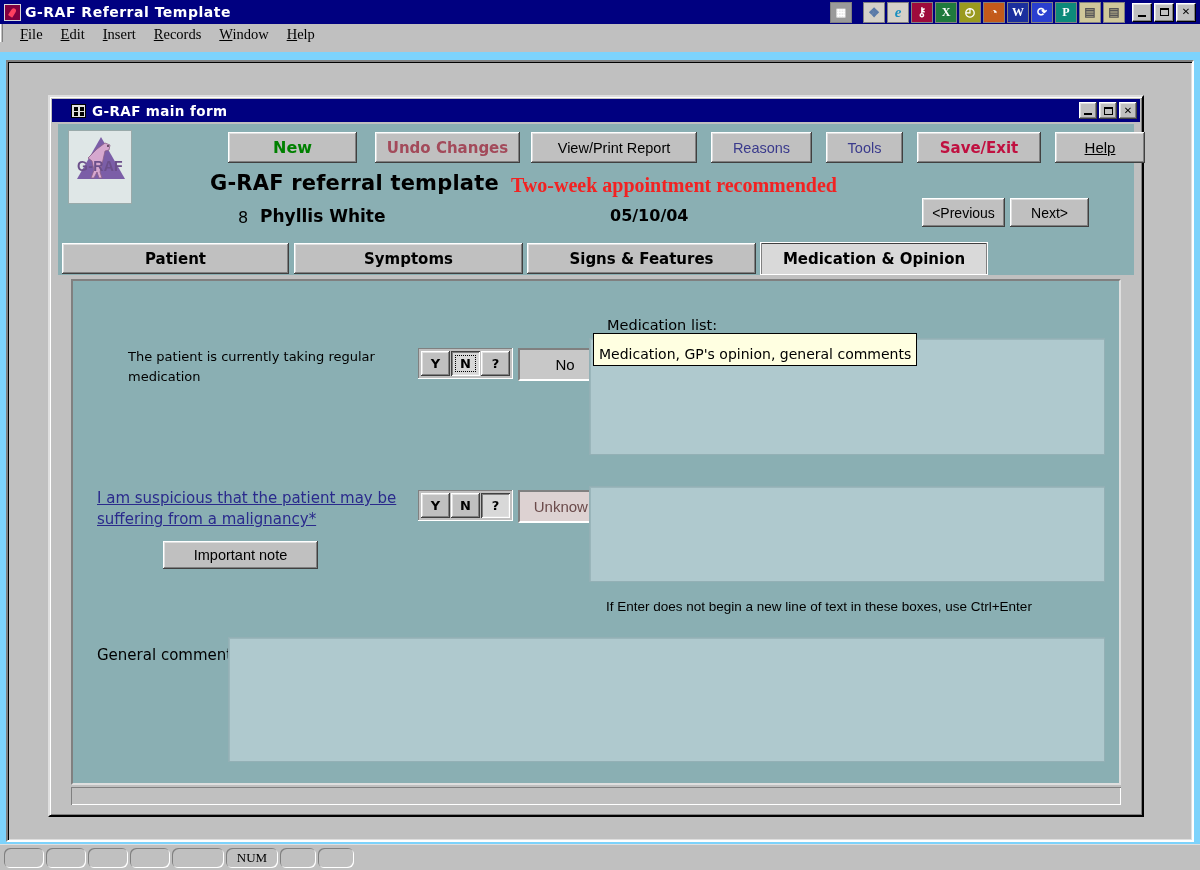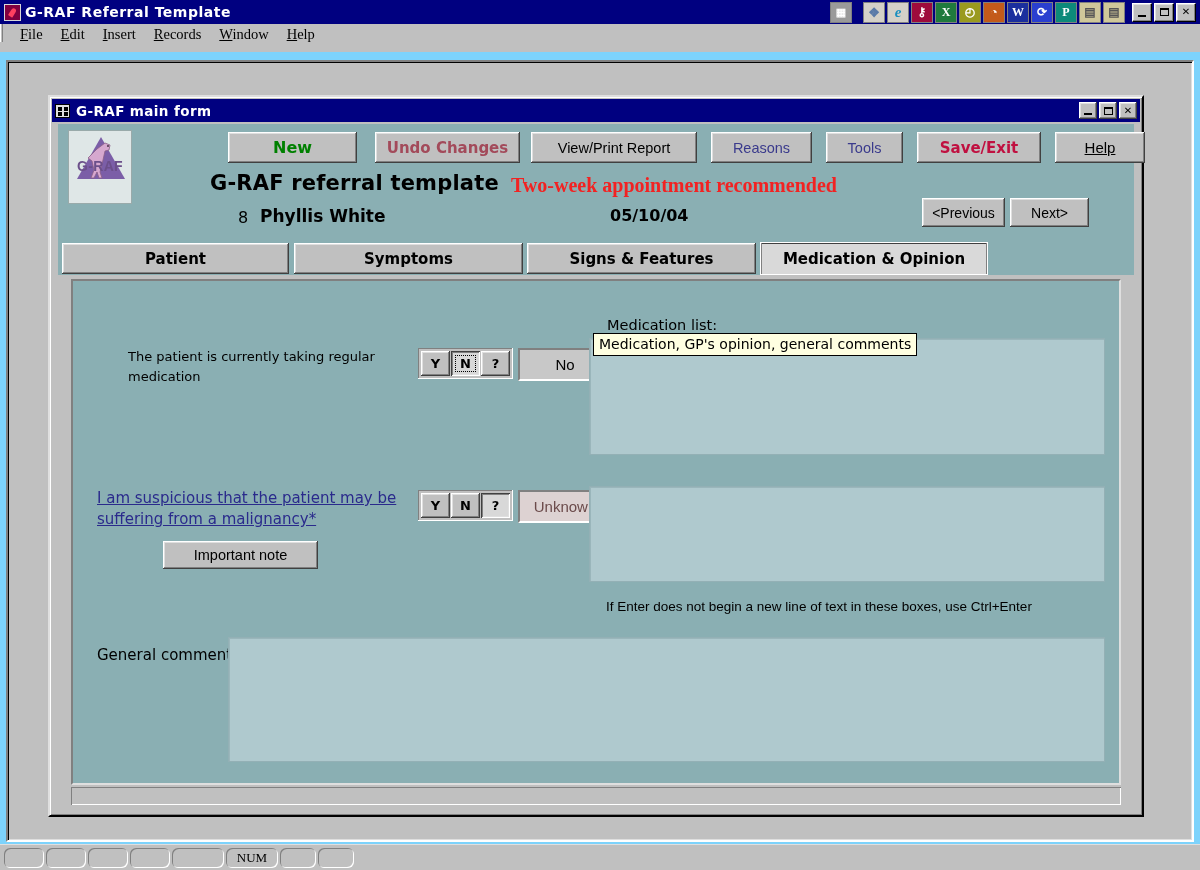--- a/index.html
+++ b/index.html
@@ -78,21 +78,21 @@
 
   
   .child {
     position:absolute; left:40px; top:33px; width:1096px; height:722px;
     background:#c0c0c0;
     border:2px solid; border-color:#dfdfdf #000 #000 #dfdfdf;
     box-shadow: inset 1px 1px 0 #fff, inset -1px -1px 0 #808080;
   }
   .child-title {
     height:23px; margin:2px; background:#000080; display:flex; align-items:center;
-    color:#fff; padding:0 1px 0 3px;
+    color:#fff; padding:0 1px 0 19px;
   }
   .child-icon {
     width:15px; height:14px; flex:none; margin-right:6px; background:#dfdfdf;
     border:1px solid #000; position:relative;
   }
   .child-icon::before, .child-icon::after{
     content:""; position:absolute; left:2px; width:4px; height:4px;
     background:#000; box-shadow:6px 0 0 #000;
   }
   .child-icon::before{ top:2px;} .child-icon::after{ top:7px;}
@@ -233,21 +233,21 @@
   .tbox{
     position:absolute; background:#afc9ce;
     border:1px solid #93b0b5;
     box-shadow: inset 1px 1px 0 #9ab6bb;
   }
 
   
   .tooltip{
     position:absolute; background:#ffffe1; border:1px solid #000;
     font-family:"DejaVu Sans", sans-serif; font-size:14px; color:#000;
-    padding:2px 5px 3px 5px; white-space:nowrap; z-index:30;
+    padding:12px 5px 3px 5px; white-space:nowrap; z-index:30;
   }
 
   .link{
     color:#2a2a8c; text-decoration:underline; font-size:15px; line-height:21px;
     font-family:"DejaVu Sans", sans-serif;
   }
 
   .hint{
     position:absolute; font-family:"Liberation Sans", sans-serif; font-size:13.5px; color:#000;
   }

